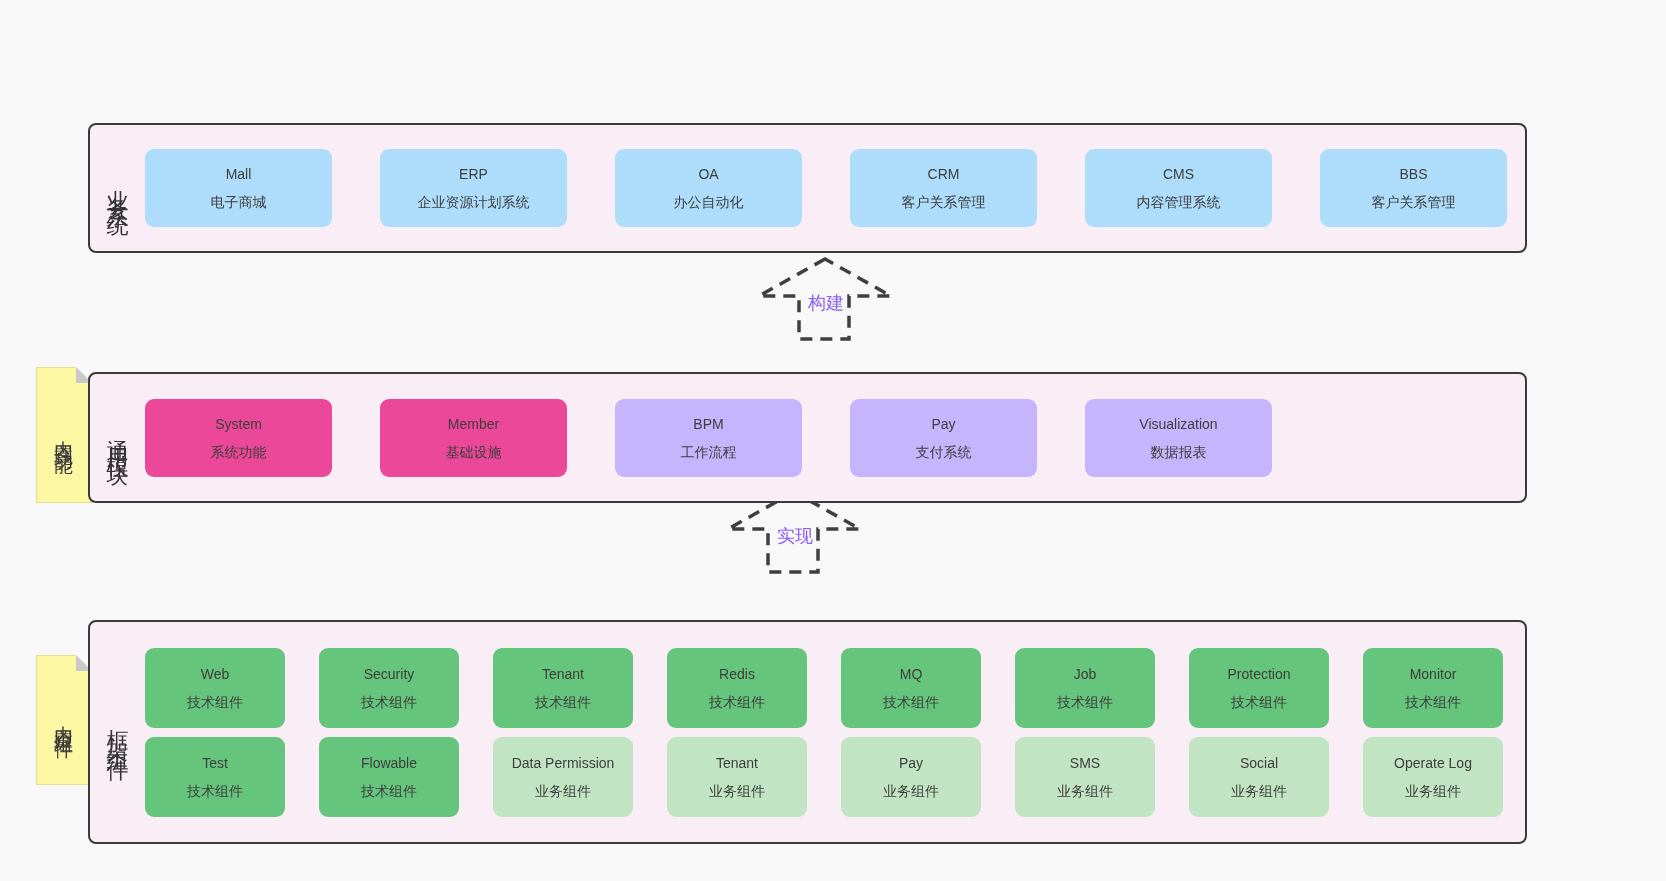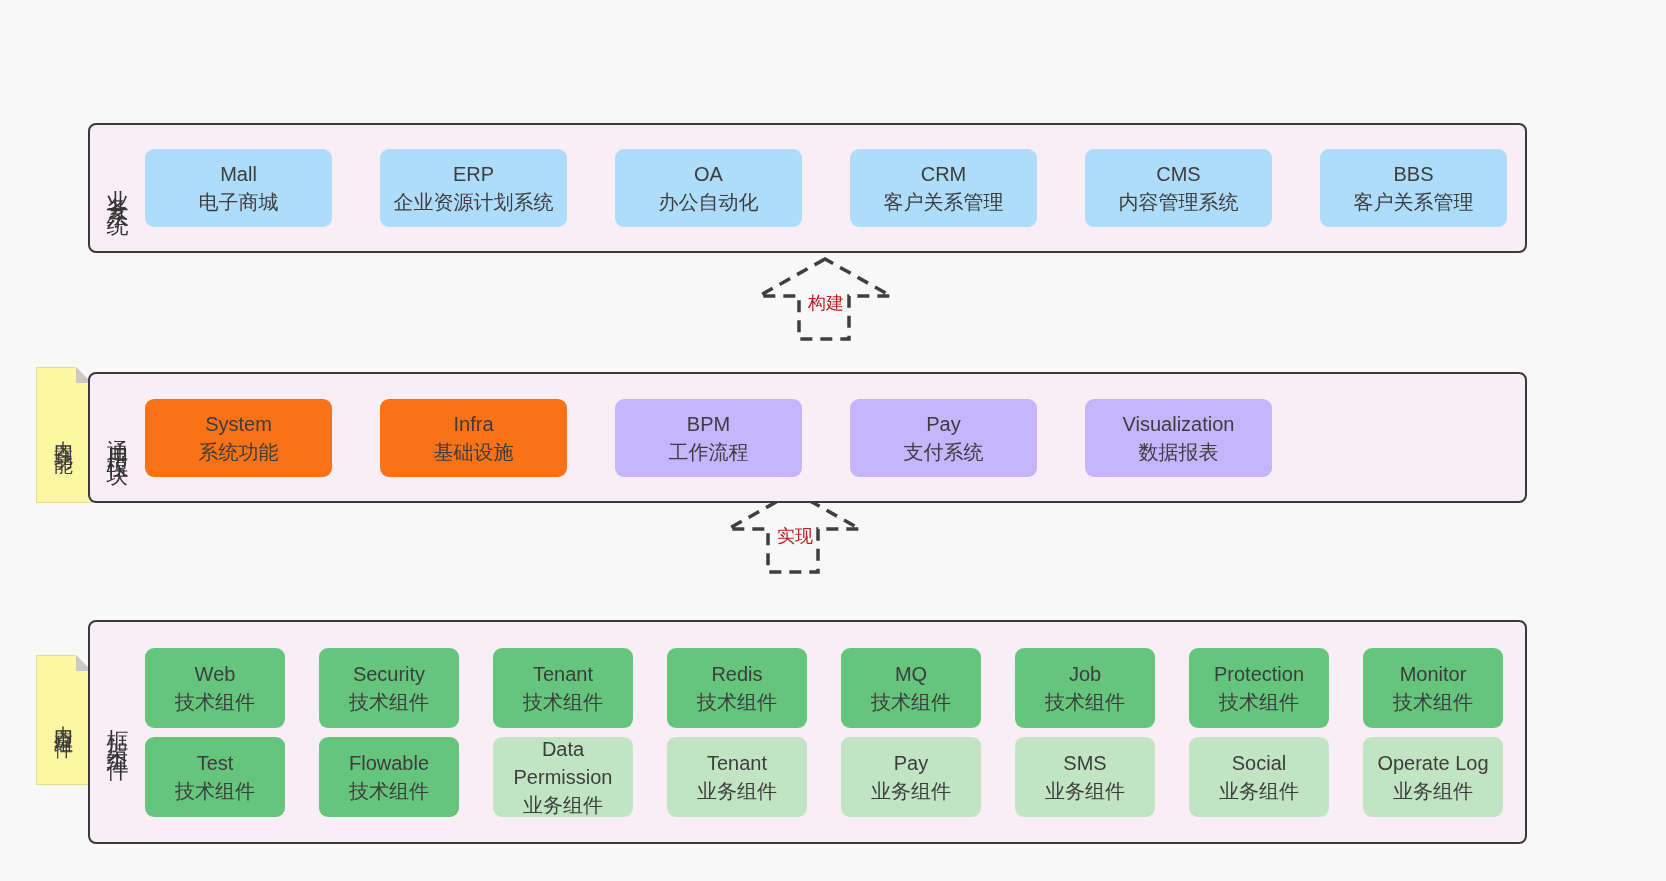--- a/index.html
+++ b/index.html
@@ -15,34 +15,34 @@
 
   .vlabel{writing-mode:vertical-lr;text-orientation:upright;font-size:22px;line-height:1;
           letter-spacing:8px;color:#333;flex:0 0 55px;text-align:center;
           display:flex;align-items:center;justify-content:center;}
   .rows{display:flex;flex-direction:column;gap:9px;}
   .row{display:flex;gap:48px;}
   .row.tight{gap:34px;}
 
   
   .box{border-radius:9px;display:flex;flex-direction:column;align-items:center;justify-content:center;
-       text-align:center;font-size:20px;line-height:28px;color:#3d3d3d;box-sizing:border-box;padding:2px 6px;}
+       text-align:center;font-size:14px;line-height:28px;color:#3d3d3d;box-sizing:border-box;padding:2px 6px;}
   .box.wide{width:187px;height:78px;}
   .box.small{width:140px;height:80px;}
   .blue{background:#aeddfb;}
-  .red{background:#f97316;}
+  .red{background:#ec4899;}
   .pink{background:#c4b5fd;}
   .green{background:#66c57d;}
   .lightgreen{background:#c1e5c2;}
 
   
   .arrow{position:absolute;width:140px;height:86px;z-index:1;}
   .arrow svg{position:absolute;inset:0;}
   .arrow-label{position:absolute;left:50%;top:55%;transform:translate(-50%,-50%);
-               background:#f8f8f8;padding:1px 3px;font-size:18px;color:#b91c1c;white-space:nowrap;}
+               background:#f8f8f8;padding:1px 3px;font-size:18px;color:#8b5cf6;white-space:nowrap;}
 
   
   .note{position:absolute;left:36px;width:56px;background:#fcf7a3;border:1px solid #e3dd8e;
         box-sizing:border-box;z-index:1;display:flex;align-items:center;justify-content:center;}
   .note .fold-cut{position:absolute;top:-1px;right:-1px;width:17px;height:17px;background:#f8f8f8;
         clip-path:polygon(0 0,100% 0,100% 100%);}
   .note .fold{position:absolute;top:-1px;right:-1px;width:16px;height:16px;background:#c9c9c9;
         clip-path:polygon(0 0,100% 100%,0 100%);}
   .note-text{writing-mode:vertical-lr;text-orientation:upright;font-size:19px;line-height:1;
              letter-spacing:5px;color:#3a3a3a;}
@@ -98,21 +98,21 @@
   </div>
 
   <div class="band band2">
     <div class="vlabel">通用模块</div>
     <div class="row">
       <div class="box wide red">
         <div>System</div>
         <div>系统功能</div>
       </div>
       <div class="box wide red">
-        <div>Infra</div>
+        <div>Member</div>
         <div>基础设施</div>
       </div>
       <div class="box wide pink">
         <div>BPM</div>
         <div>工作流程</div>
       </div>
       <div class="box wide pink">
         <div>Pay</div>
         <div>支付系统</div>
       </div>

